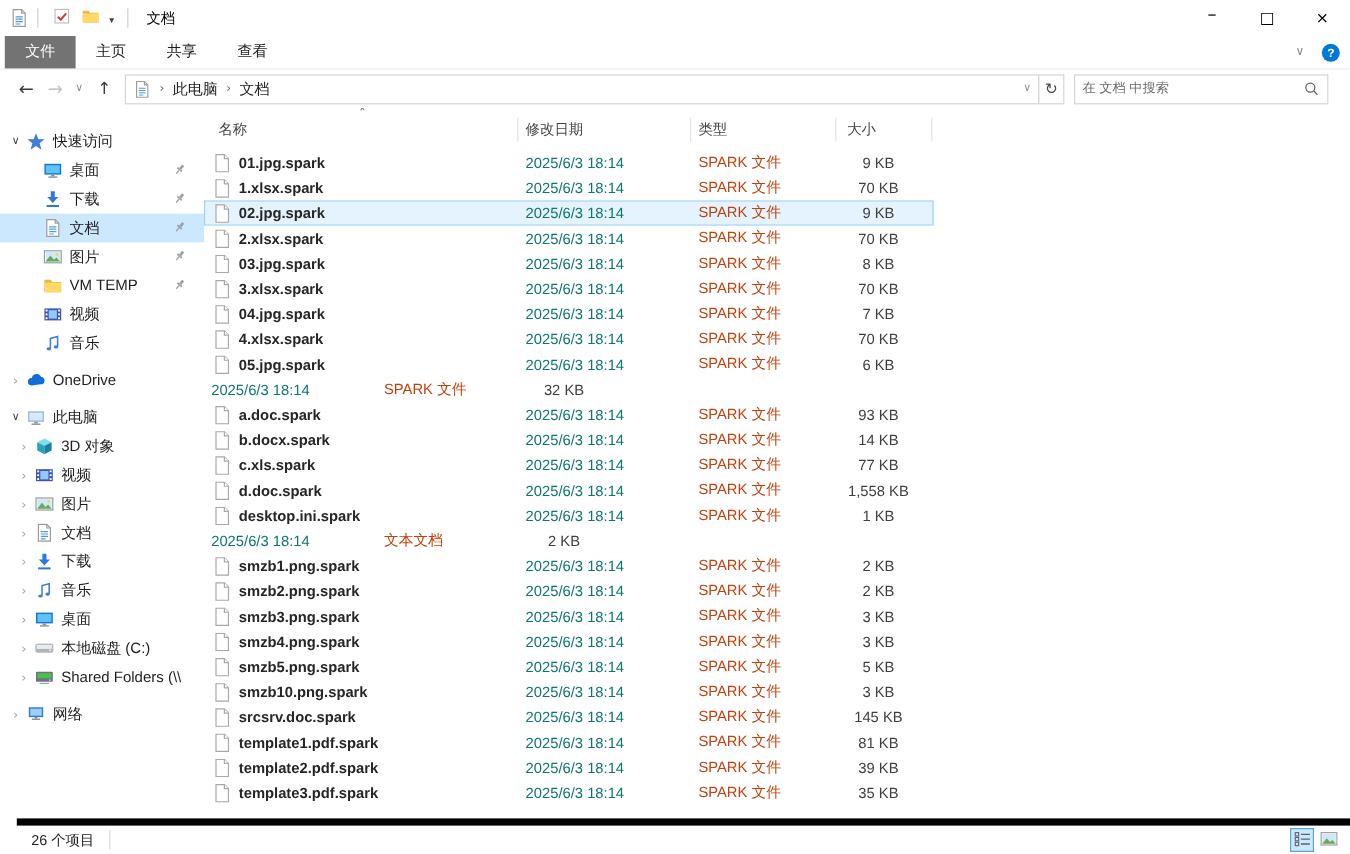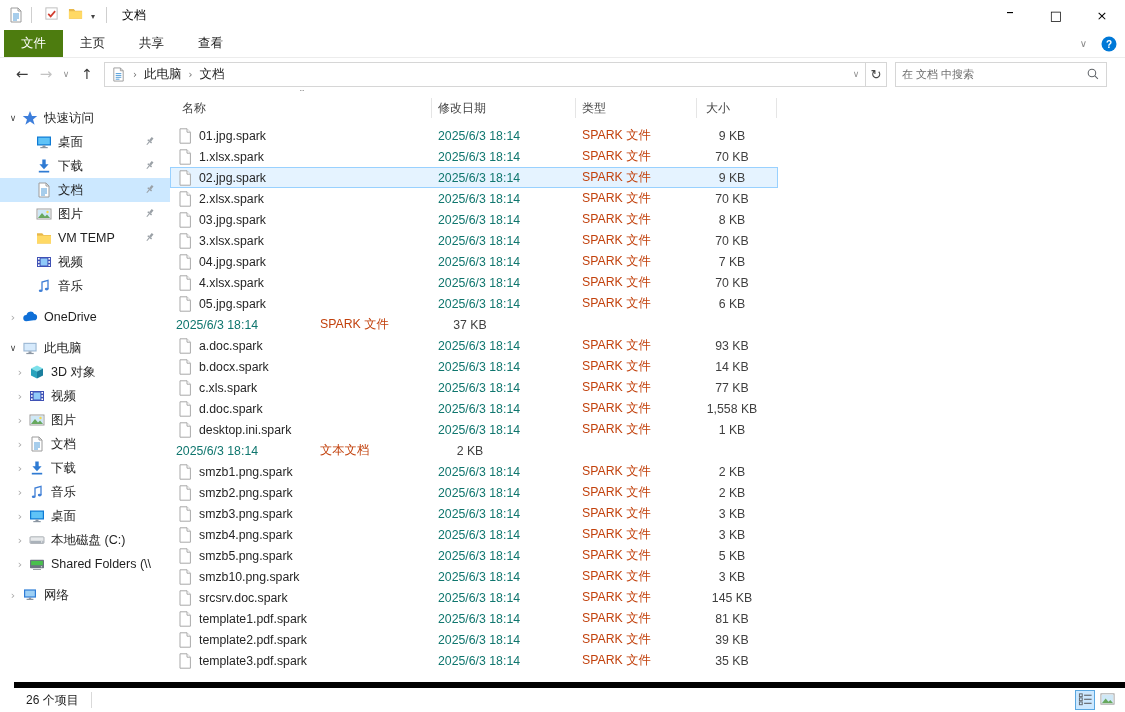--- a/index.html
+++ b/index.html
@@ -16,21 +16,21 @@
   .qat-btn { width:18px; height:18px; display:flex; align-items:center; justify-content:center; margin:0 3px; }
   .qat-btn svg { width:15px; height:15px; }
   .qat-dd { font-size:8px; color:#444; margin:0 4px; padding-top:3px; }
   .win-title { margin-left:8px; font-size:12px; color:#000; }
   .tb-spacer { flex:1; }
   .win-ctrl { width:46px; height:30px; display:flex; align-items:center; justify-content:center; font-size:13px; color:#000; font-family:"DejaVu Sans", sans-serif; }
   .win-ctrl.min { font-size:15px; padding-bottom:6px; }
   
   .ribbonbar { position:absolute; top:30px; left:0; right:0; height:28px; display:flex; align-items:stretch; border-bottom:1px solid #ececec; }
   .rtab { padding:0 17px; display:flex; align-items:center; font-size:12.5px; color:#1e1e1e; }
-  .rtab.active { background:#4d7c0f; color:#fff; margin-left:4px; }
+  .rtab.active { background:#737373; color:#fff; margin-left:4px; }
   .ribbon-right { margin-left:auto; display:flex; align-items:center; padding-right:8px; }
   .ribbon-collapse { color:#8a8a8a; font-size:10px; margin-right:14px; font-family:"DejaVu Sans", sans-serif; }
   .help-icon { width:16px; height:16px; }
   
   .addressbar { position:absolute; top:58px; left:0; right:0; height:32px; display:flex; align-items:center; padding-left:10px; }
   .nav-btn { font-family:"DejaVu Sans", sans-serif; display:flex; align-items:center; justify-content:center; }
   .nav-back { font-size:15px; color:#3b3b3b; width:24px; }
   .nav-fwd  { font-size:15px; color:#c3c3c3; width:24px; }
   .nav-dd   { font-size:9px;  color:#8f8f8f; width:16px; }
   .nav-up   { font-size:14px; color:#3b3b3b; width:26px; }
@@ -67,21 +67,21 @@
   .lv-header { position:relative; height:35px; display:flex; align-items:center; color:#454545; font-size:12px; }
   .hcol { height:20px; line-height:20px; border-right:1px solid #e5e5e5; }
   .sort-caret { position:absolute; top:-2px; left:124px; width:16px; text-align:center; color:#6d6d6d; font-size:12px; font-family:"DejaVu Sans", sans-serif; }
   .col-name { width:262px; padding-left:12px; }
   .col-date { width:144px; padding-left:6px; }
   .col-type { width:121px; padding-left:6px; }
   .col-size { width:80px;  padding-left:9px; }
   .lv-rows { position:absolute; top:35px; left:0; right:0; bottom:0; }
   .frow { display:flex; height:21px; align-items:center; font-size:12.3px; color:#262626; width:608px; }
   .frow.selected { background:#e5f3ff; box-shadow: inset 0 0 0 1px #99d1ff; }
-  .fc-name { width:262px; display:flex; align-items:center; padding-left:8px; overflow:hidden; white-space:nowrap; }
+  .fc-name { width:262px; display:flex; align-items:center; padding-left:8px; overflow:hidden; white-space:nowrap;font-weight:bold; }
   .fc-name .ficon { width:14px; height:16px; margin-right:7px; flex:0 0 14px; }
   .fc-name .ficon svg { width:14px; height:16px; display:block; }
   .fc-date { width:144px; padding-left:6px; color:#0f766e; }
   .fc-type { width:121px; padding-left:6px; color:#c2410c; }
   .fc-size { width:80px; padding-right:10px; text-align:center; color:#3f3f3f; }
   
   .statusbar { position:absolute; bottom:0; left:14px; right:0; height:30px; border-top:6px solid #000000; display:flex; align-items:center; }
   .status-count { margin-left:12px; font-size:12px; color:#1e1e1e; }
   .status-sep { width:1px; height:16px; background:#d9d9d9; margin-left:12px; }
   .status-right { margin-left:auto; display:flex; align-items:center; padding-right:8px; }
@@ -592,21 +592,21 @@
             </span>
             <span>05.jpg.spark</span>
           </span>
           <span class="fc-date">2025/6/3 18:14</span>
           <span class="fc-type">SPARK 文件</span>
           <span class="fc-size">6 KB</span>
         </div>
         <div class="frow">
           <span class="fc-date">2025/6/3 18:14</span>
           <span class="fc-type">SPARK 文件</span>
-          <span class="fc-size">37 KB</span>
+          <span class="fc-size">32 KB</span>
         </div>
         <div class="frow">
           <span class="fc-name">
             <span class="ficon">
               <svg viewBox="0 0 14 16">
                 <path d="M2 0.8h7l3.4 3.4v11H2z" fill="#fff" stroke="#a9a9a9"></path>
                 <path d="M9 0.8v3.4h3.4" fill="#fff" stroke="#a9a9a9"></path>
               </svg>
             </span>
             <span>a.doc.spark</span>

